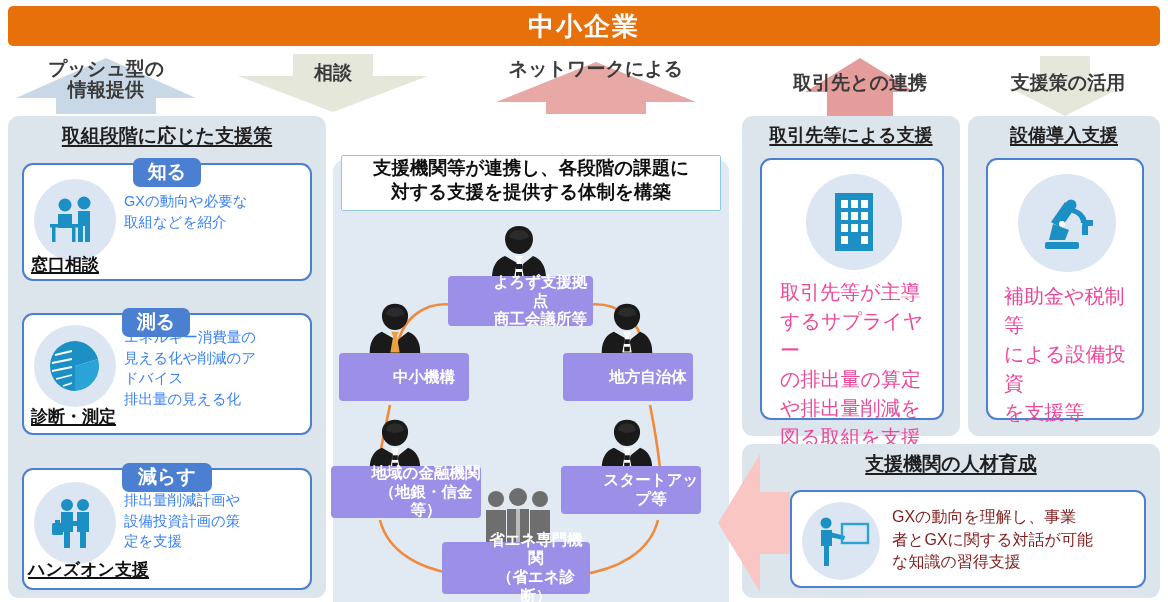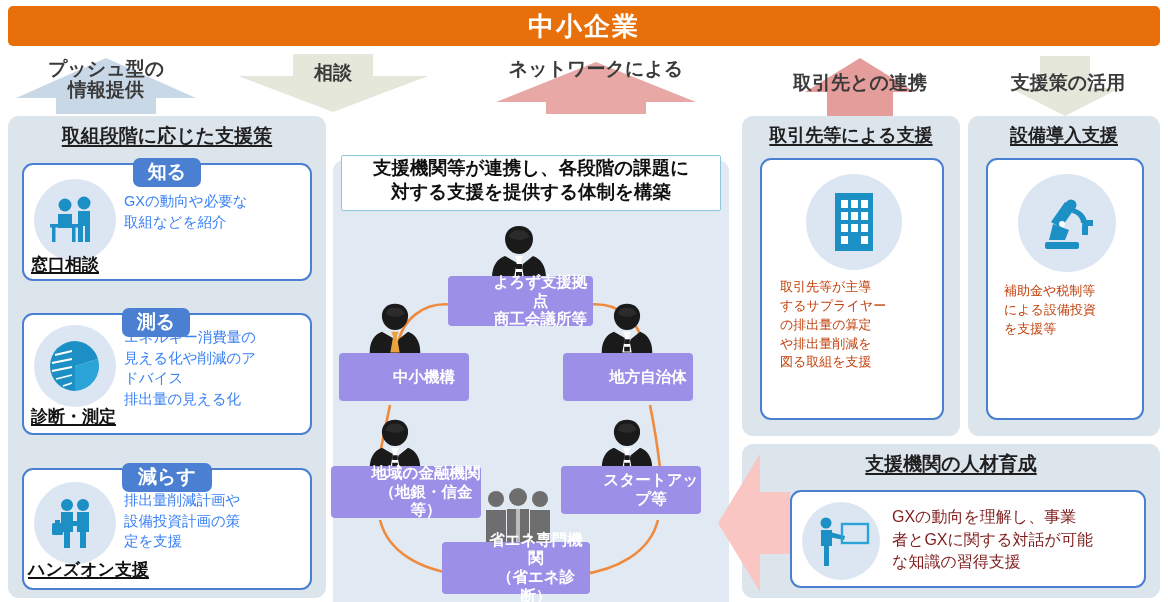--- a/index.html
+++ b/index.html
@@ -106,21 +106,21 @@
     align-items: center; justify-content: center;
     line-height: 1.2; z-index: 4; text-align: center; padding-left: 40px;
   }
 
   .person { position: absolute; z-index: 3; }
 
   #network-svg { position: absolute; left: 0; top: 0; z-index: 1; }
 
   
   .right-desc {
-    position: absolute; font-size: 13px; color: #c2410c; line-height: 1.45;
+    position: absolute; font-size: 20px; color: #ec4899; line-height: 1.45;
   }
   .hr-desc {
     position: absolute; font-size: 16px; color: #7f1d1d; line-height: 1.42;
   }
 </style>
 </head>
 <body>
 
 <div id="header-bar">
   <span id="header-title">中小企業</span>

